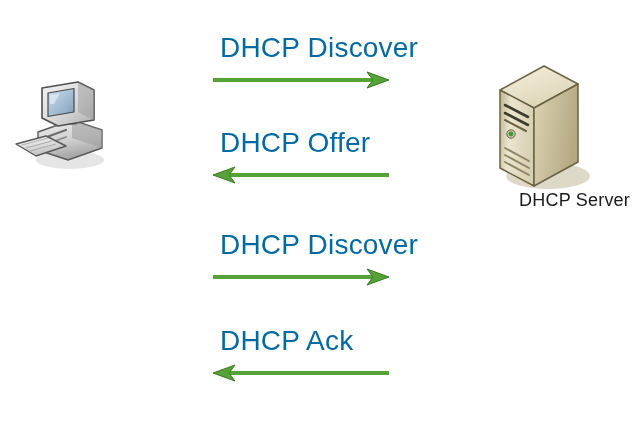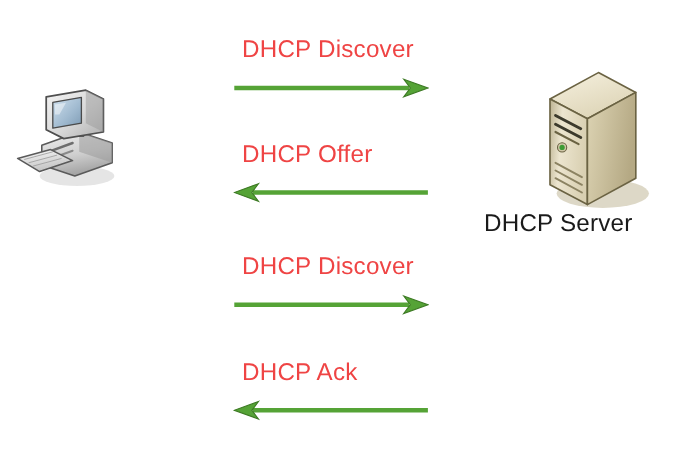--- a/index.html
+++ b/index.html
@@ -36,39 +36,39 @@
     width: 130px;
     height: 160px;
   }
   .server-node svg { display: block; }
 
   .server-label {
     position: absolute;
     left: 440px;
     top: 190px;
     width: 190px;
-    text-align: left;
-    font-size: 22px;
+    text-align: right;
+    font-size: 18px;
     color: #1a1a1a;
     letter-spacing: 0.2px;
     white-space: nowrap;
   }
 
   
   .msg {
     position: absolute;
     left: 212px;
     width: 180px;
   }
   .msg-label {
     position: absolute;
     left: 8px;
     top: 0;
-    font-size: 22px;
-    color: #ef4444;
+    font-size: 28px;
+    color: #0369a1;
     white-space: nowrap;
     letter-spacing: 0.2px;
   }
   .msg-arrow {
     position: absolute;
     left: 0;
     top: 38px;
     width: 178px;
     height: 20px;
   }

